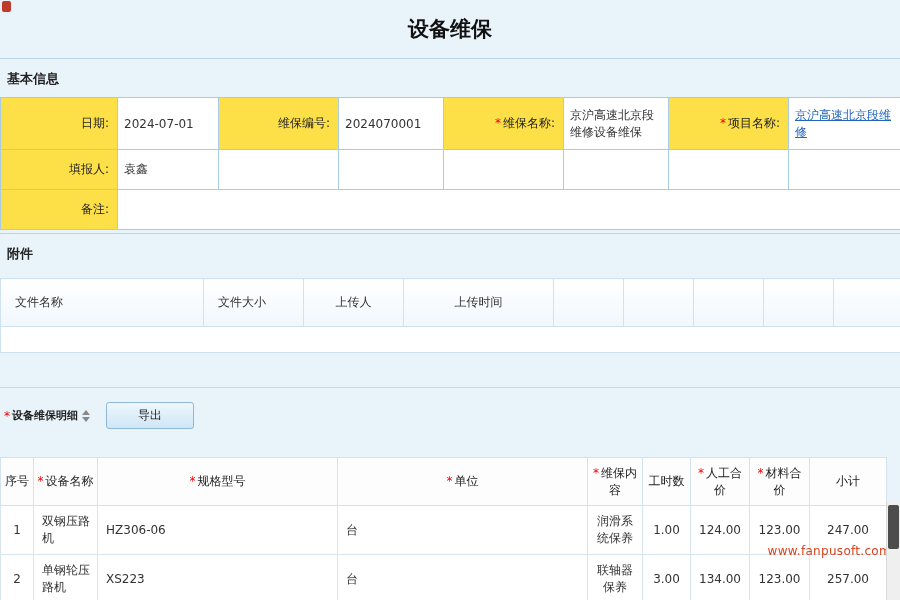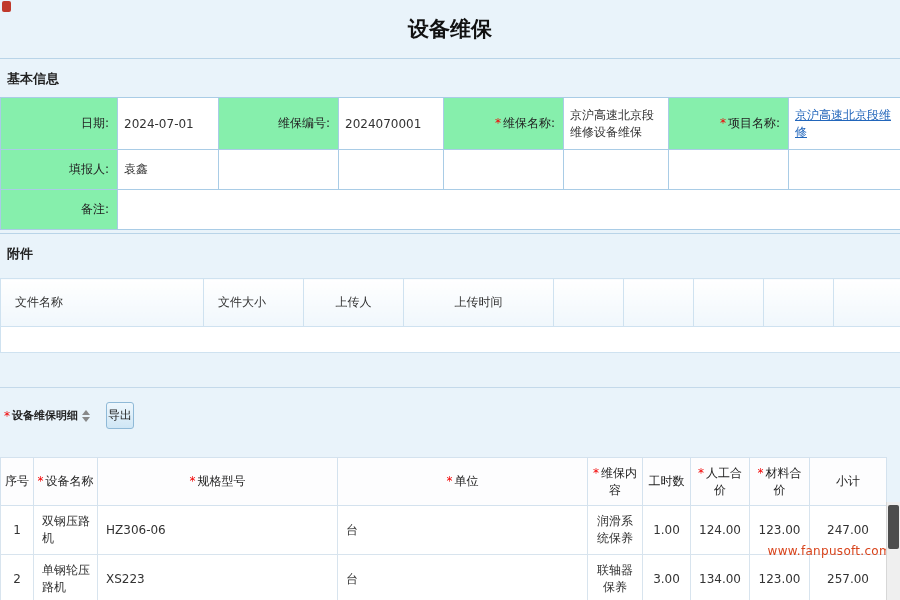--- a/index.html
+++ b/index.html
@@ -8,36 +8,36 @@
     width: 900px; height: 600px; overflow: hidden; position: relative;
     font-family: "DejaVu Sans", "Liberation Sans", sans-serif;
     font-size: 12px; color: #333; background: #e9f3fa;
   }
   .corner-logo { position:absolute; left:2px; top:1px; width:9px; height:11px; background:#c0392b; border-radius:2px; }
   .title { text-align:center; font-size:21px; line-height:28px; font-weight:bold; color:#111; padding:15px 0 15px; }
   .section-hd { border-top:1px solid #b9d4e8; padding:11px 7px 9px; font-weight:bold; font-size:13px; color:#222; }
   table { border-collapse: collapse; }
   .form-table { width:900px; table-layout:fixed; }
   .form-table td { border:1px solid #a9cce6; padding:2px 6px; vertical-align:middle; overflow:hidden; }
-  .form-table td.lbl { background:#86efac; text-align:right; padding-right:8px; color:#222; }
+  .form-table td.lbl { background:#fde047; text-align:right; padding-right:8px; color:#222; }
   .form-table td.val { background:#fff; text-align:left; }
   .req { color:#f20000; margin-right:2px; }
   a.plink { color:#2266bb; text-decoration:underline; cursor:pointer; }
   .att-section { margin-top:3px; }
   .att-table { width:900px; table-layout:fixed; margin-top:6px; }
   .att-table td { border:1px solid #cfe2f0; background:linear-gradient(#ffffff,#f0f7fc); height:48px; padding:0 14px; color:#333; }
   .att-table td.ctr { text-align:center; padding:0; }
   .att-table tr.empty td { height:26px; background:#fff; }
   .divider { border-top:1px solid #c4d9ea; margin-top:34px; }
   .detail-hd { display:flex; align-items:center; padding:14px 4px 10px; }
   .detail-title { font-weight:bold; font-size:11px; color:#222; }
   .sort-icon { display:inline-flex; flex-direction:column; margin:0 6px 0 4px; cursor:pointer; }
   .sort-icon .tri-up { width:0;height:0;border-left:4px solid transparent;border-right:4px solid transparent;border-bottom:5px solid #888; margin-bottom:2px;}
   .sort-icon .tri-dn { width:0;height:0;border-left:4px solid transparent;border-right:4px solid transparent;border-top:5px solid #888;}
-  .export-btn { background:linear-gradient(#eef7fd,#cfe6f5); border:1px solid #8fb9d7; border-radius:3px; padding:4px 1px; font-size:12px; color:#222; cursor:pointer; margin-left:10px; font-family:inherit; }
+  .export-btn { background:linear-gradient(#eef7fd,#cfe6f5); border:1px solid #8fb9d7; border-radius:3px; padding:4px 31px; font-size:12px; color:#222; cursor:pointer; margin-left:10px; font-family:inherit; }
   .det-table { width:886px; table-layout:fixed; margin-top:18px; background:#fff; }
   .det-table th { border:1px solid #d4e2ee; background:#fdfdfe; font-weight:normal; height:48px; text-align:center; padding:2px; color:#222; }
   .det-table td { border:1px solid #d8e4ee; background:#fff; height:49px; padding:2px 4px; }
   .c { text-align:center; }
   .lft { text-align:left; padding-left:8px !important; }
   .scrollbar { position:absolute; right:0; top:502px; width:14px; height:98px; background:#efefef; border-left:1px solid #d7d7d7; z-index:6; cursor:pointer; }
   .sb-thumb { position:absolute; top:3px; left:1px; width:11px; height:44px; background:#4d4d4d; border-radius:2px; }
   .watermark { position:absolute; right:9px; top:543px; text-align:right; z-index:5; }
   .wm-row { display:flex; align-items:center; justify-content:flex-end; gap:4px; color:#e04f1f; font-size:17px; font-weight:bold; }
   .wm-logo { width:16px; height:16px; border:2px solid #e04f1f; border-radius:50%; display:inline-flex; align-items:center; justify-content:center; }

